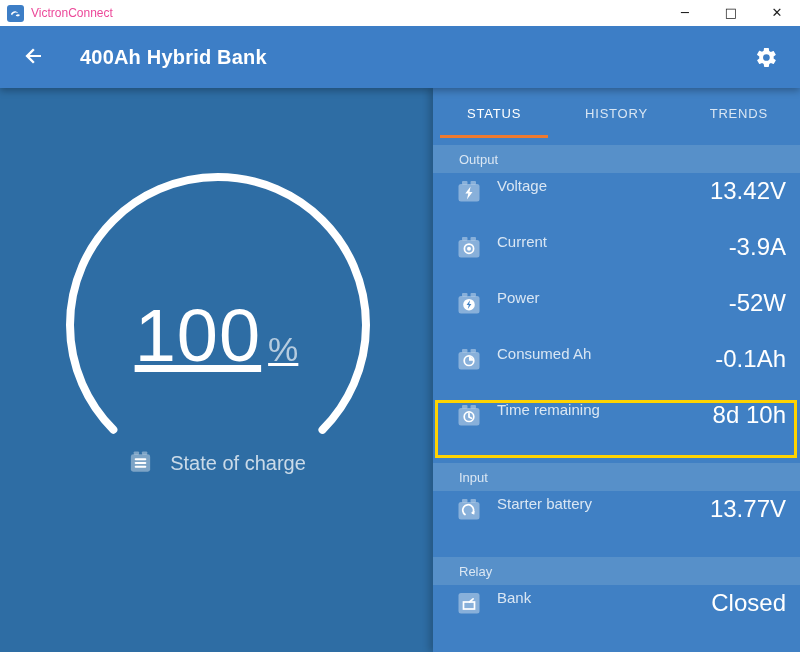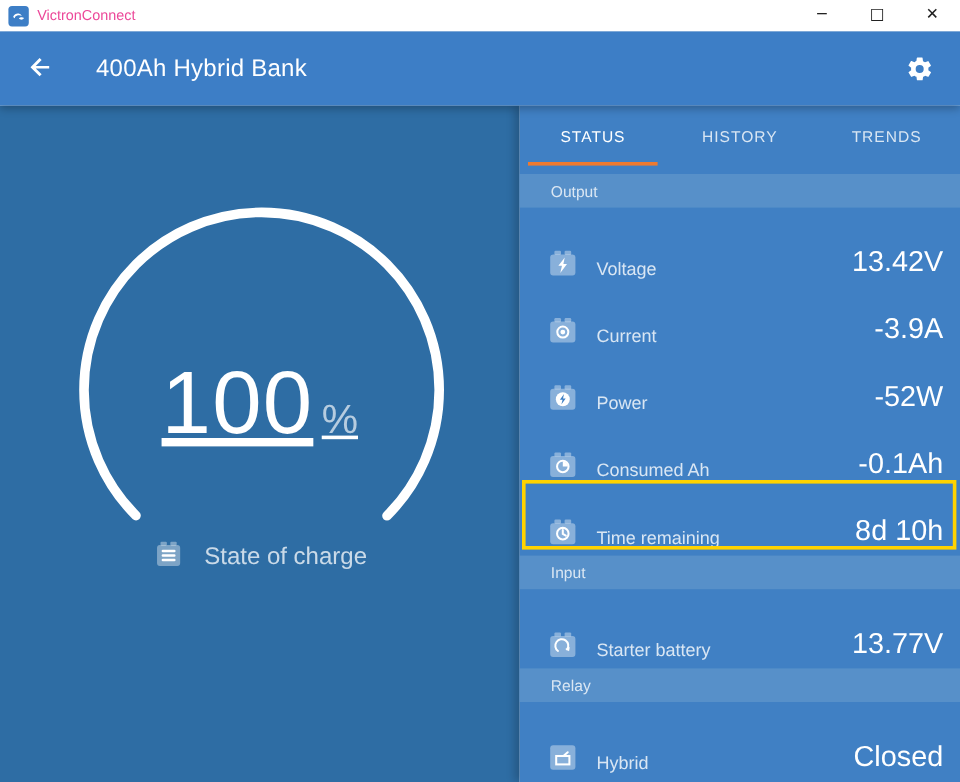--- a/index.html
+++ b/index.html
@@ -19,21 +19,21 @@
   .app-title{font-size:12px;color:#ec4899;}
   .win-controls{position:absolute;right:0;top:0;height:26px;display:flex;}
   .win-btn{width:46px;height:26px;border:none;background:transparent;font-size:13px;color:#222;
     font-family:"DejaVu Sans",sans-serif;cursor:pointer;line-height:26px;}
 
   
   .appbar{height:62px;background:var(--appbar-bg,#3d7ec6);display:flex;align-items:center;
     position:relative;z-index:20;box-shadow:0 3px 7px rgba(0,0,0,0.28);}
   .back-btn{border:none;background:transparent;margin-left:14px;width:40px;height:40px;
     display:flex;align-items:center;justify-content:center;cursor:pointer;}
-  .page-title{color:#fff;font-size:20px;font-weight:normal;margin-left:26px;letter-spacing:0.2px;}
+  .page-title{color:#fff;font-size:20px;font-weight:bold;margin-left:26px;letter-spacing:0.2px;}
   .settings-btn{border:none;background:transparent;position:absolute;right:16px;top:15px;
     width:36px;height:36px;display:flex;align-items:center;justify-content:center;cursor:pointer;}
 
   
   .content{height:564px;display:flex;}
   .panel-left{width:433px;background:var(--panel-left-bg,#2e6da4);position:relative;}
   .panel-right{width:367px;background:var(--panel-right-bg,#4080c4);position:relative;
     box-shadow:-4px 0 7px rgba(0,0,0,0.20);}
 
   
@@ -55,21 +55,21 @@
   .tab.active .tab-underline{position:absolute;left:7px;right:7px;bottom:0;height:3px;
     background:var(--tab-underline,#ee7a30);}
 
   
   .band{height:28px;background:var(--band-bg,#5790c9);display:flex;align-items:center;
     padding-left:26px;color:rgba(255,255,255,0.78);font-size:13px;margin-top:6px;}
   .tabs + .band{margin-top:7px;}
 
   
   .rows{padding-top:4px;}
-  .row{height:56px;display:flex;align-items:flex-end;padding:0 14px 0 22px;position:relative;}
+  .row{height:56px;display:flex;align-items:flex-start;padding:0 14px 0 22px;position:relative;}
   .row-icon{width:28px;height:28px;flex:0 0 28px;display:flex;}
   .row-label{font-size:15px;color:rgba(255,255,255,0.8);margin-left:14px;}
   .row-value{margin-left:auto;font-size:24px;color:#fff;white-space:nowrap;}
   .highlight{position:absolute;left:2px;right:3px;top:-1px;bottom:-1px;
     border:3px solid var(--highlight-border,#ffd300);pointer-events:none;}
 
   .icon-bg{fill:var(--icon-bg,rgba(255,255,255,0.38));}
   .icon-fg{fill:#fff;}
   .icon-stroke{fill:none;stroke:#fff;stroke-width:1.7;}
   .icon-cut{fill:var(--panel-right-bg,#4080c4);}
@@ -244,19 +244,19 @@
     <div class="band">Relay</div>
     <div class="rows">
       <div class="row">
         <span class="row-icon">
           <svg width="28" height="28" viewBox="0 0 28 28">
             <rect class="icon-bg" x="3.5" y="4" width="21" height="20.5" rx="2.5"></rect>
             <rect class="icon-stroke" x="8.5" y="13" width="11" height="7"></rect>
             <path class="icon-stroke" stroke-linecap="round" d="M14.5 13 l3.6-3.1"></path>
           </svg>
         </span>
-        <span class="row-label">Hybrid</span>
+        <span class="row-label">Bank</span>
         <span class="row-value">Closed</span>
       </div>
     </div>
 
   </div>
 </div>
 
 </body></html>

